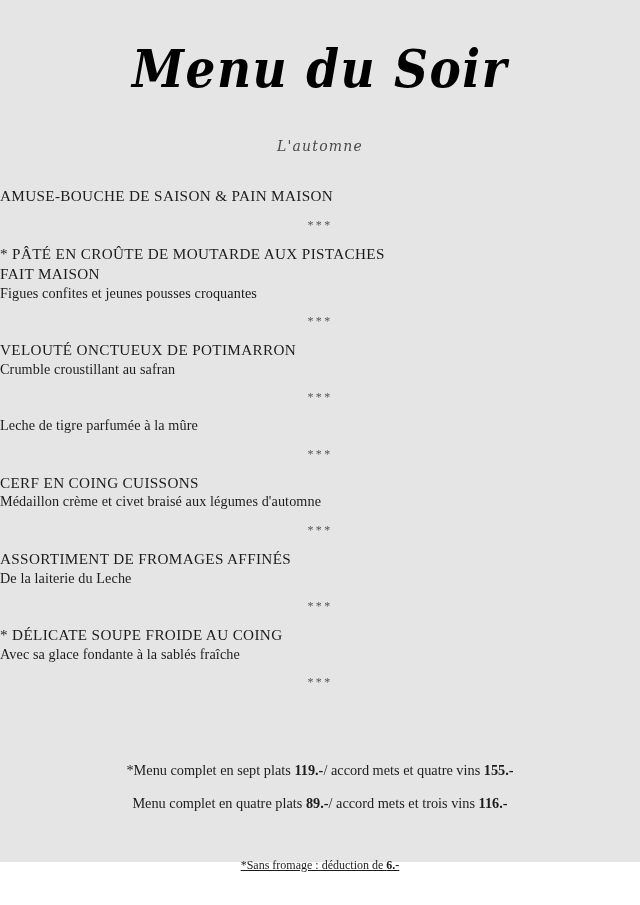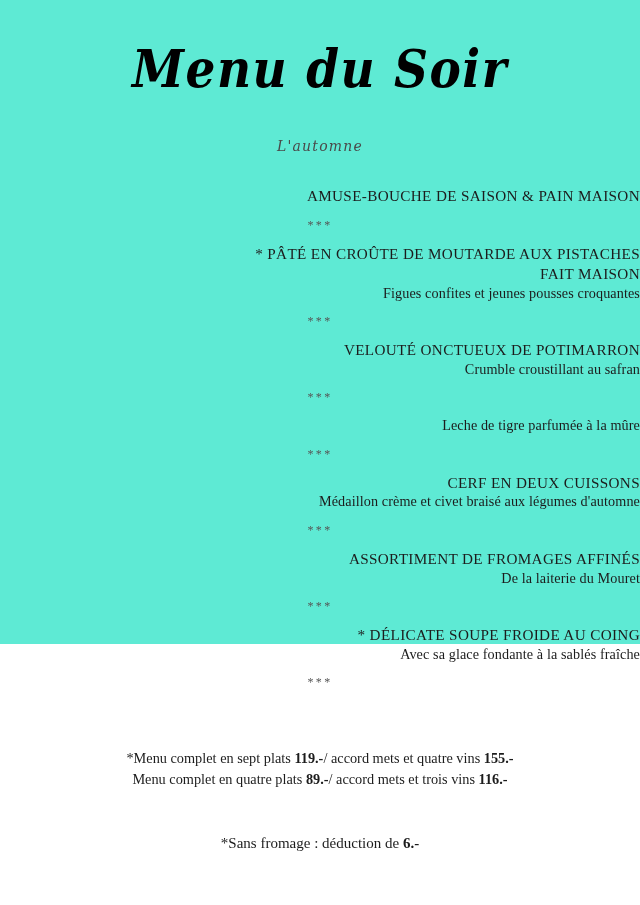--- a/index.html
+++ b/index.html
@@ -12,23 +12,23 @@
     width: 640px;
     height: 905px;
     overflow: hidden;
     font-family: "Liberation Serif", "DejaVu Serif", serif;
     color: #1a1a1a;
     -webkit-font-smoothing: antialiased;
   }
 
   .page {
     width: 640px;
-    height: 644px;
+    height: 862px;
     box-sizing: border-box;
-    background: #5eead4;
+    background: #e5e5e5;
     padding: 0;
     position: relative;
   }
 
   
   .header {
     text-align: center;
     padding-top: 44px;
   }
   .menu-title {
@@ -56,65 +56,65 @@
 
   
   .courses {
     margin: 0;
     padding: 0;
     list-style: none;
     text-align: center;
     padding-top: 33px;
   }
   .course {
-    text-align: right;
+    text-align: left;
   }
   .course-title {
     font-size: 15.2px;
     line-height: 1.30;
     letter-spacing: 0.35px;
     color: #1c1c1c;
     margin: 0;
     white-space: pre-line;
   }
   .course-desc {
     font-size: 14.2px;
     line-height: 1.30;
     letter-spacing: 0.1px;
     color: #1c1c1c;
     margin: 0;
-    padding-left: 12px;
   }
   .separator {
     font-size: 12px;
     line-height: 1;
     letter-spacing: 2.4px;
     color: #555555;
     padding: 13px 0 13px 0;
     text-align: center;
     user-select: none;
   }
 
   
   .footer {
     text-align: center;
     padding-top: 47px;
   }
   .footer-line {
     font-size: 14.3px;
     line-height: 1.42;
     color: #1c1c1c;
-    margin: 0;
+    margin: 12px;
   }
   .footer-note {
-    font-size: 15px;
+    font-size: 12px;
     line-height: 1.42;
     color: #1c1c1c;
     margin: 16px;
     padding-top: 28px;
+    text-decoration: underline;
   }
   b, strong { font-weight: 700; }
 </style>
 </head>
 <body>
 
 <div class="page">
 
   <div class="header">
     <h1 class="menu-title">Menu du Soir</h1>
@@ -135,27 +135,27 @@
       <li class="course">
         <p class="course-title">VELOUTÉ ONCTUEUX DE POTIMARRON</p>
         <p class="course-desc">Crumble croustillant au safran</p>
       </li>
       <li class="separator">***</li>
       <li class="course">
         <p class="course-desc">Leche de tigre parfumée à la mûre</p>
       </li>
       <li class="separator">***</li>
       <li class="course">
-        <p class="course-title">CERF EN DEUX CUISSONS</p>
+        <p class="course-title">CERF EN COING CUISSONS</p>
         <p class="course-desc">Médaillon crème et civet braisé aux légumes d'automne</p>
       </li>
       <li class="separator">***</li>
       <li class="course">
         <p class="course-title">ASSORTIMENT DE FROMAGES AFFINÉS</p>
-        <p class="course-desc">De la laiterie du Mouret</p>
+        <p class="course-desc">De la laiterie du Leche</p>
       </li>
       <li class="separator">***</li>
       <li class="course">
         <p class="course-title">* DÉLICATE SOUPE FROIDE AU COING</p>
         <p class="course-desc">Avec sa glace fondante à la sablés fraîche</p>
       </li>
       <li class="separator">***</li>
     </ul>
 
   <div class="footer">

